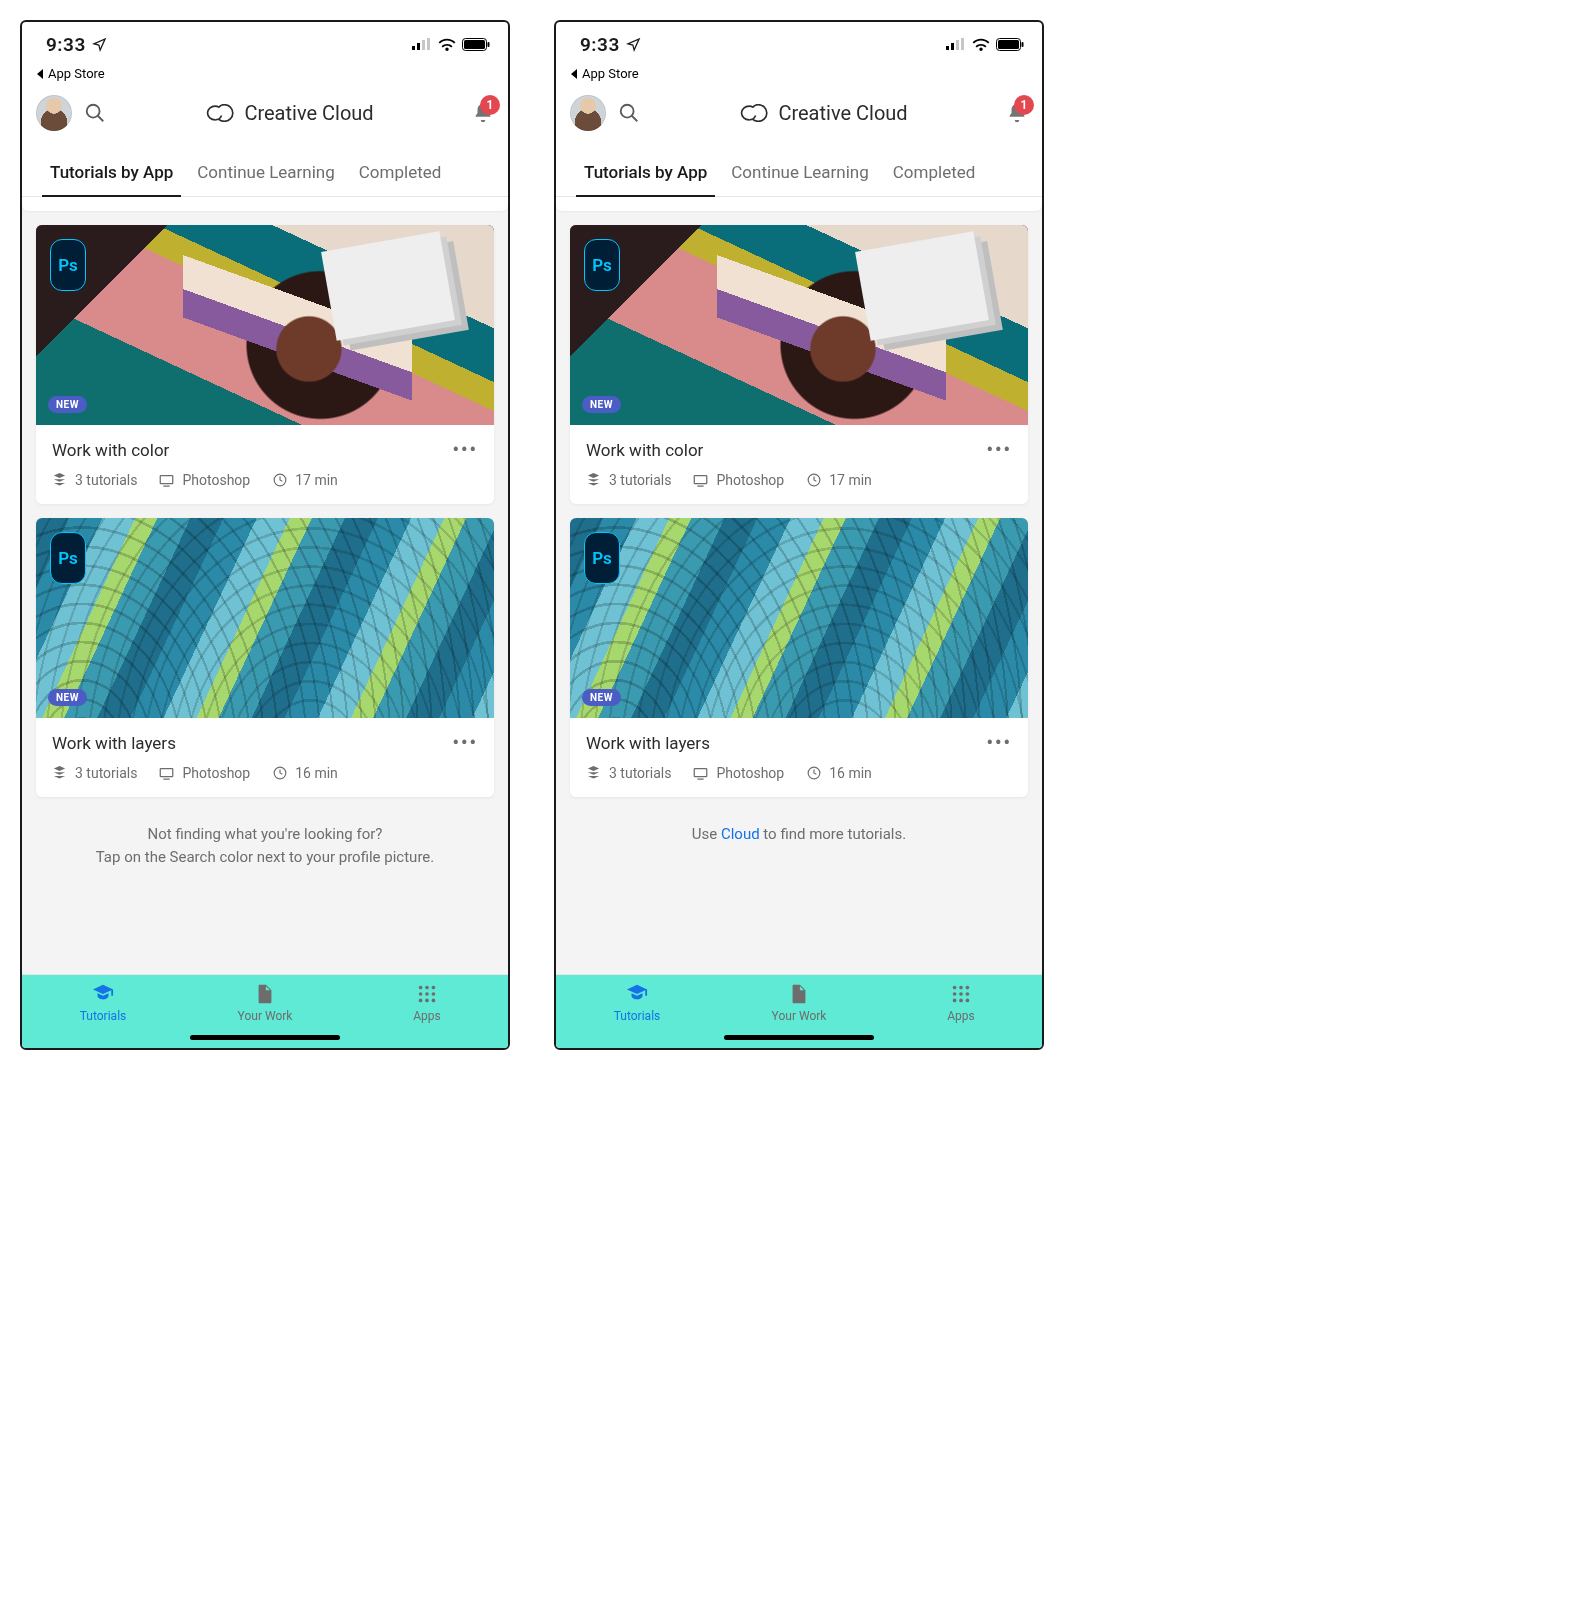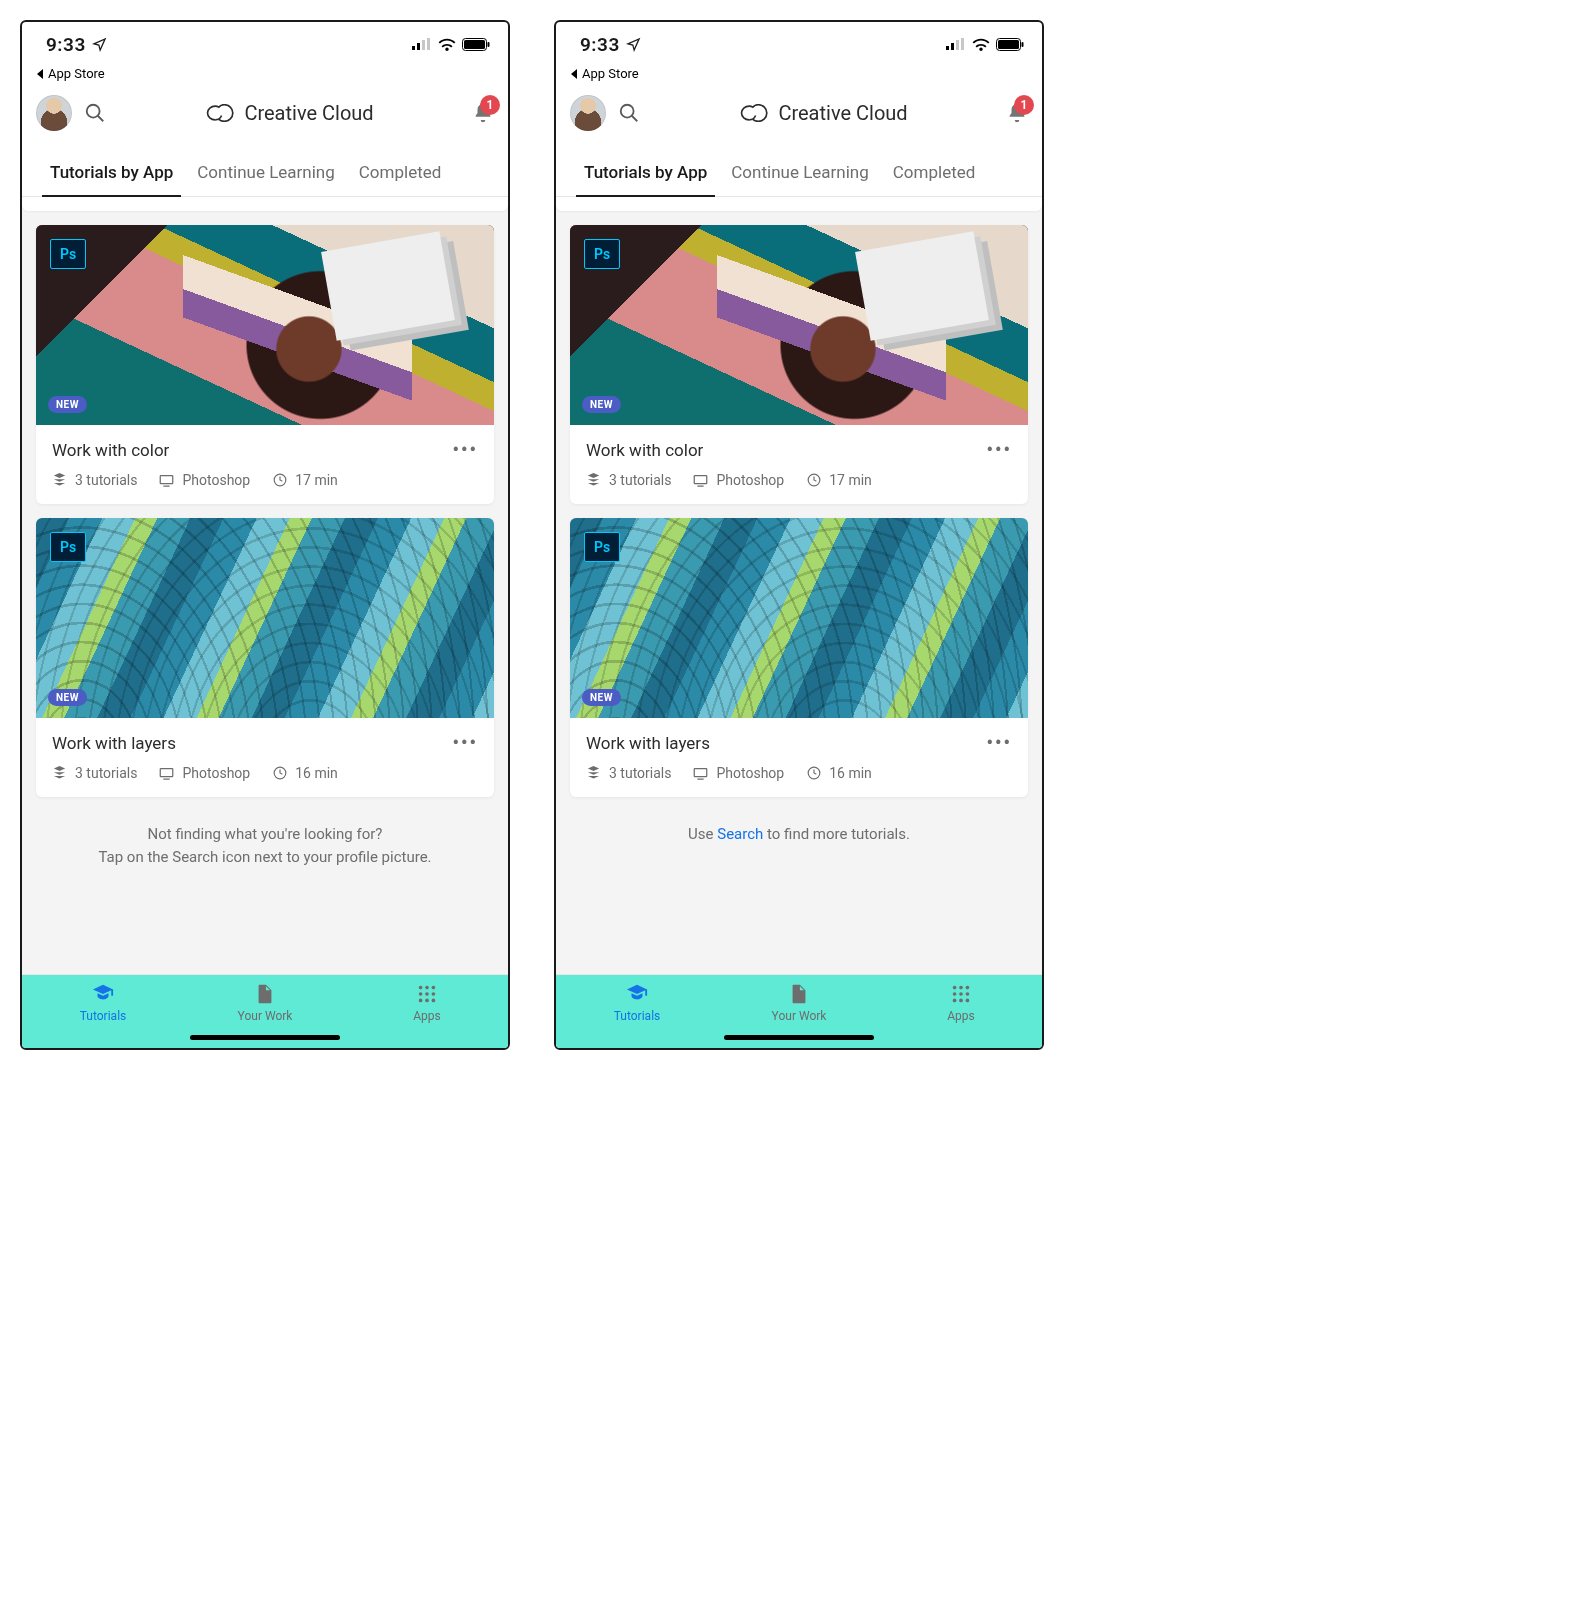--- a/index.html
+++ b/index.html
@@ -150,24 +150,24 @@
     background:
       repeating-linear-gradient(115deg,#1e6e8c 0 30px,#2a8aa8 30px 60px,#6ec2d4 60px 90px,#a7d86e 90px 110px,#3a9ab0 110px 140px);
   }
   .thumb.feathers::before{
     content:"";position:absolute;inset:0;
     background:
       repeating-radial-gradient(ellipse 220px 300px at 10% 120%,rgba(0,0,0,0.18) 0 2px, transparent 2px 14px),
       repeating-radial-gradient(ellipse 220px 300px at 60% 130%,rgba(0,0,0,0.15) 0 2px, transparent 2px 14px);
   }
   .ps-chip{
-    position:absolute;top:14px;left:14px;width:36px;height:30px;
+    position:absolute;top:14px;left:14px;width:36px;height:52px;
     background:#001e36;border:1px solid var(--ps-border);color:var(--ps-border);
-    font-weight:600;font-size:14px;display:flex;align-items:center;justify-content:center;
-    border-radius:2px;
+    font-weight:600;font-size:17px;display:flex;align-items:center;justify-content:center;
+    border-radius:12px;
   }
   .new-tag{
     position:absolute;bottom:12px;left:12px;
     background:var(--tag-new);color:#fff;font-size:10px;font-weight:700;
     padding:3px 8px;border-radius:10px;letter-spacing:0.5px;margin-top:20px;
   }
   .card-body{
     padding:14px 16px 16px;
   }
   .card-title-row{display:flex;align-items:center;justify-content:space-between;}
@@ -340,21 +340,21 @@
                 <polyline points="12 6 12 12 16 14"></polyline>
               </svg>
           </span>
           <span>16 min</span>
         </div>
       </div>
     </div>
 
     <div class="footer-note">
       <div>Not finding what you're looking for?</div>
-      <div>Tap on the Search icon next to your profile picture.</div>
+      <div>Tap on the Search color next to your profile picture.</div>
     </div>
 
     <div class="spacer-flex"></div>
   </div>
 
   <div class="bottom-nav">
     <div class="nav-item active">
       <svg class="nav-ic" viewBox="0 0 24 24" fill="currentColor">
           <path d="M12 2L1 7l11 5 9-4.1V14h2V7L12 2zm-6 9.3V14c0 2.2 2.7 4 6 4s6-1.8 6-4v-2.7l-6 2.7-6-2.7z"></path>
         </svg>
@@ -516,21 +516,21 @@
                 <circle cx="12" cy="12" r="10"></circle>
                 <polyline points="12 6 12 12 16 14"></polyline>
               </svg>
             </span>
           <span>16 min</span>
         </div>
       </div>
     </div>
 
     <div class="footer-note">
-      <span>Use </span><a href="#">Search</a><span> to find more tutorials.</span>
+      <span>Use </span><a href="#">Cloud</a><span> to find more tutorials.</span>
     </div>
 
     <div class="spacer-flex"></div>
   </div>
 
   <div class="bottom-nav">
     <div class="nav-item active">
       <svg class="nav-ic" viewBox="0 0 24 24" fill="currentColor">
           <path d="M12 2L1 7l11 5 9-4.1V14h2V7L12 2zm-6 9.3V14c0 2.2 2.7 4 6 4s6-1.8 6-4v-2.7l-6 2.7-6-2.7z"></path>
         </svg>

